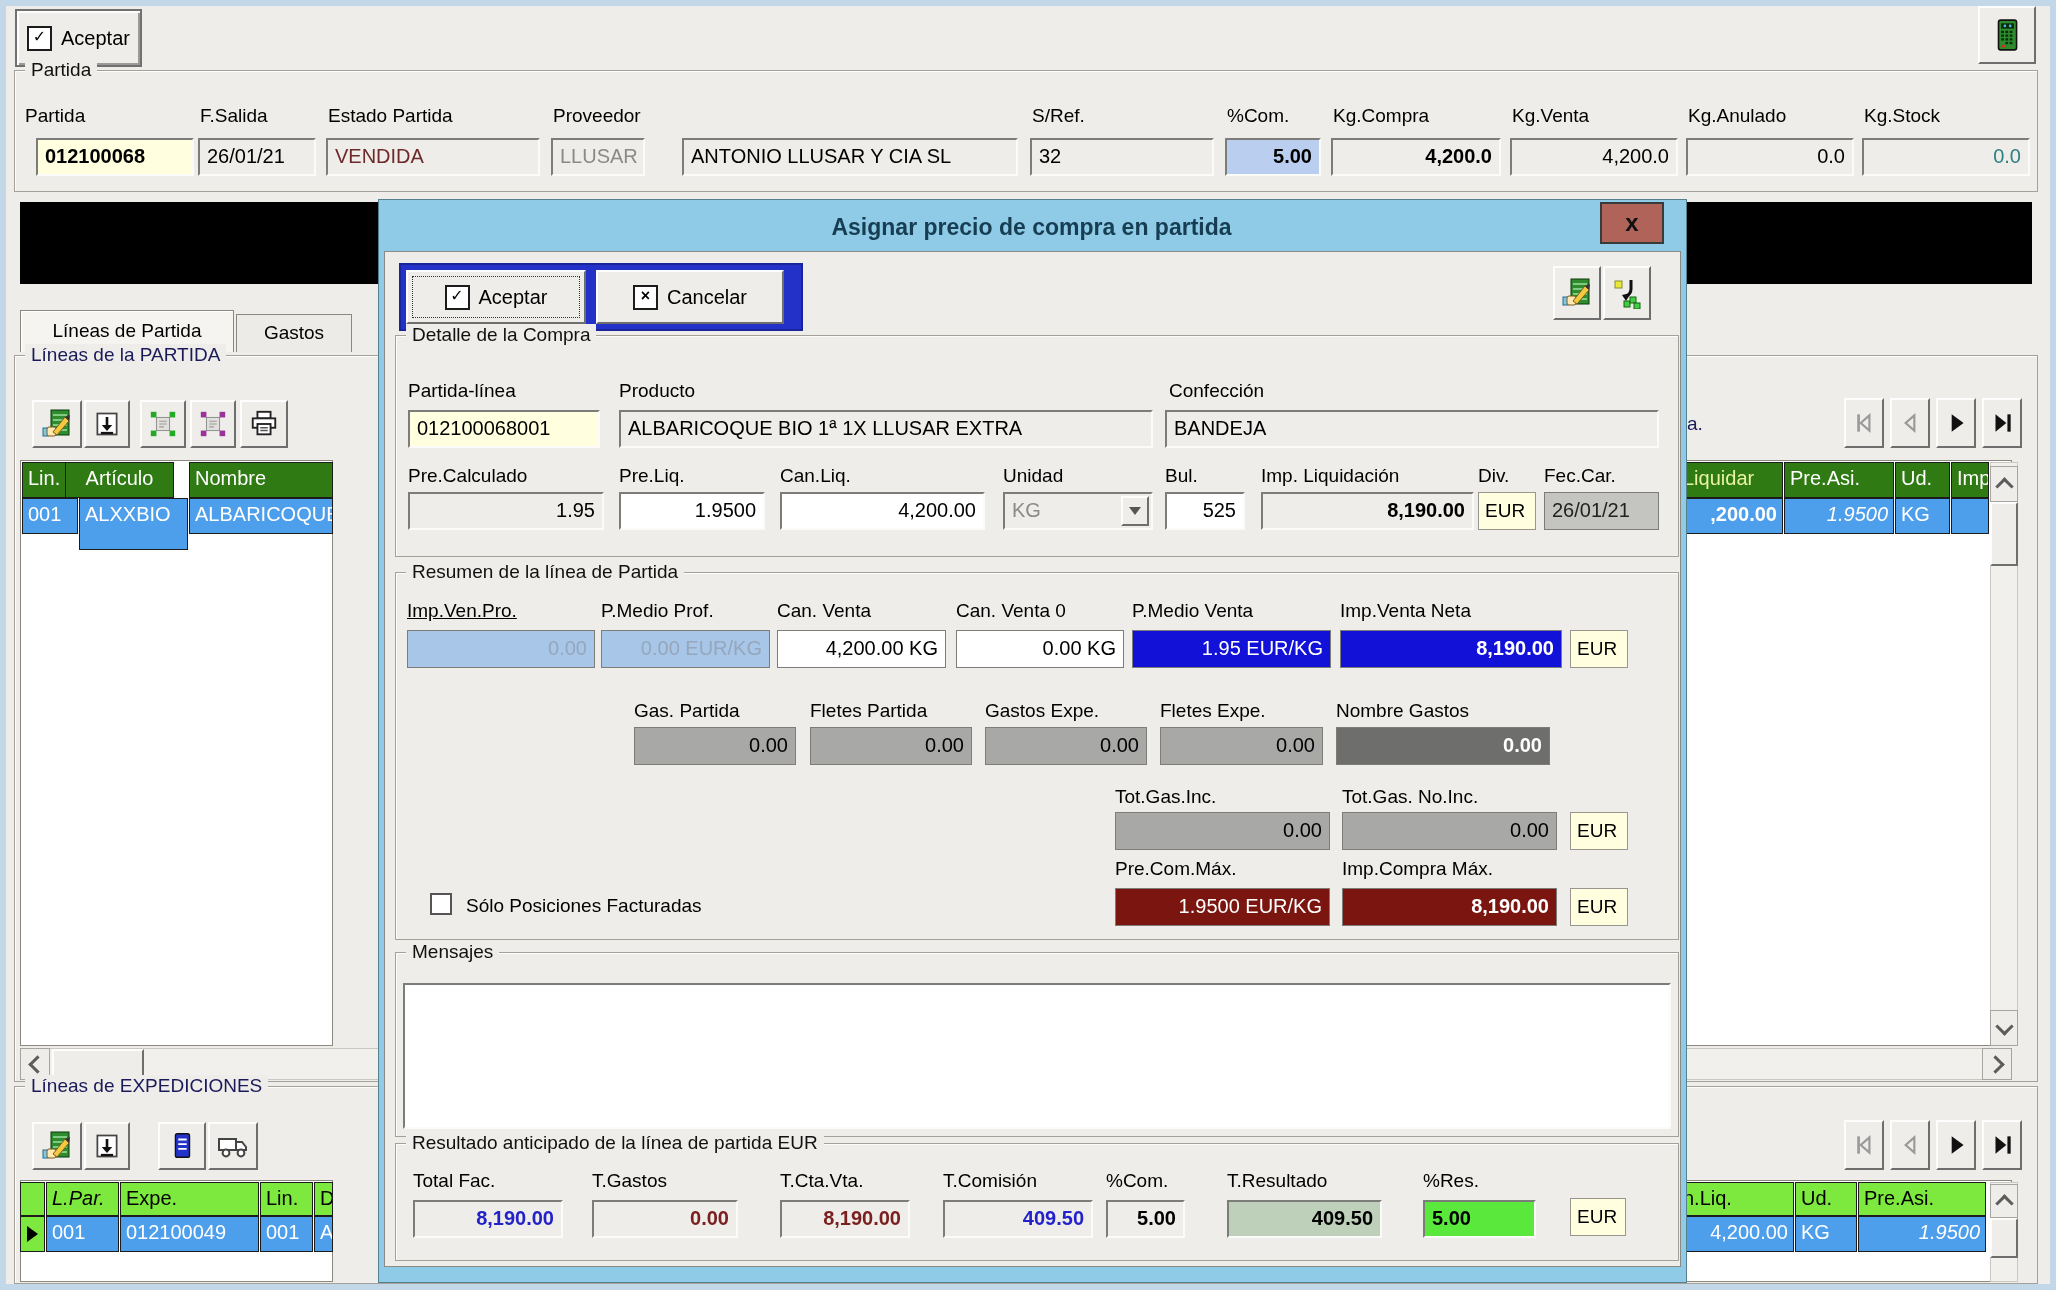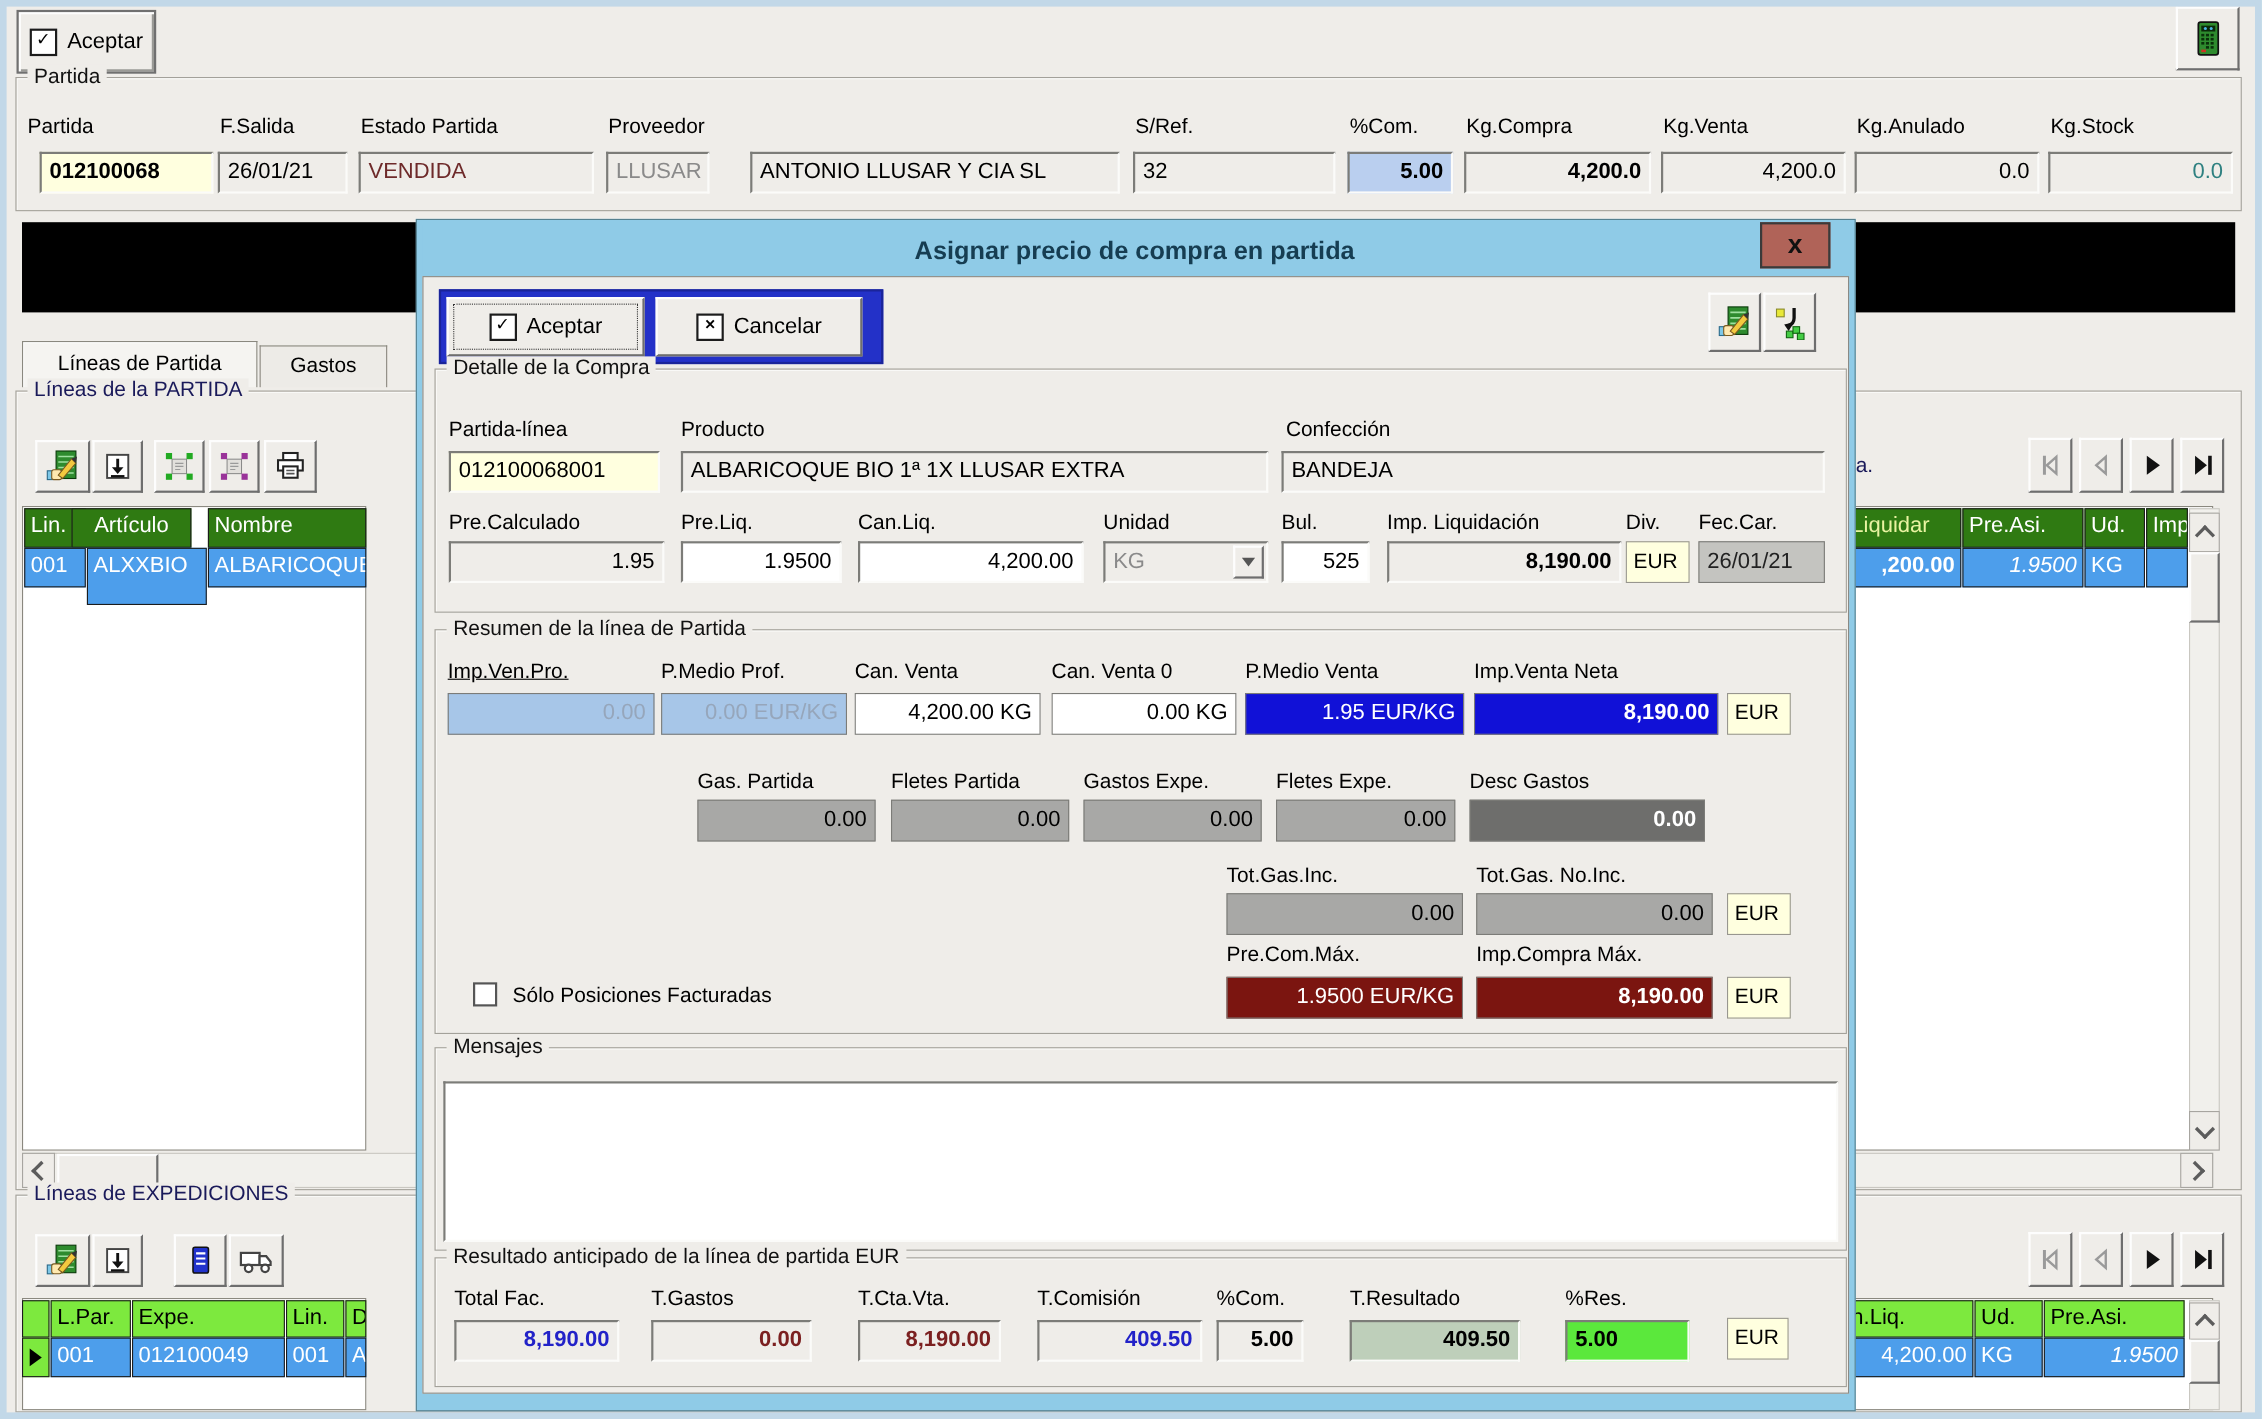--- a/index.html
+++ b/index.html
@@ -300,21 +300,21 @@
     </svg>
   </div>
 <div class="btn" style="left:208px;top:1122px;width:50px;height:48px;">
   <svg width="32" height="32" viewBox="0 0 32 32">
       <use href="#ic-truck"></use>
     </svg>
   </div>
 
 <div class="abs" style="left:20px;top:1180px;width:313px;height:102px;background:#fff;border:1px solid #8a887f;"></div>
 <div class="cell hd2" style="left:20px;top:1182px;width:25px;height:34px;"></div>
-<div class="cell hd2" style="left:46px;top:1182px;width:73px;height:34px;">L.Par.</div>
+<div class="cell hd2" style="left:46px;top:1182px;width:73px;height:34px;font-style:italic;">L.Par.</div>
 <div class="cell hd2" style="left:120px;top:1182px;width:139px;height:34px;">Expe.</div>
 <div class="cell hd2" style="left:260px;top:1182px;width:53px;height:34px;">Lin.</div>
 <div class="cell hd2" style="left:314px;top:1182px;width:19px;height:34px;">Desc</div>
 <div class="cell hd2" style="left:20px;top:1216px;width:25px;height:36px;display:flex;align-items:center;justify-content:center;">
   <span class="tri-r"></span>
   </div>
 <div class="cell rowsel" style="left:46px;top:1216px;width:73px;height:36px;">001</div>
 <div class="cell rowsel" style="left:120px;top:1216px;width:139px;height:36px;">012100049</div>
 <div class="cell rowsel" style="left:260px;top:1216px;width:53px;height:36px;">001</div>
 <div class="cell rowsel" style="left:314px;top:1216px;width:19px;height:36px;">ALBA</div>
@@ -430,21 +430,21 @@
 <div class="dstat r z" style="left:777px;top:630px;width:169px;background:#fff;">4,200.00 KG</div>
 <div class="dstat r z" style="left:956px;top:630px;width:168px;background:#fff;">0.00 KG</div>
 <div class="dstat r z" style="left:1132px;top:630px;width:199px;background:#1111D7;color:#fff;">1.95 EUR/KG</div>
 <div class="dstat r b z" style="left:1340px;top:630px;width:222px;background:#1111D7;color:#fff;">8,190.00</div>
 <div class="chip z" style="left:1570px;top:630px;width:58px;">EUR</div>
 
 <span class="lbl z" style="left:634px;top:700px;">Gas. Partida</span>
 <span class="lbl z" style="left:810px;top:700px;">Fletes Partida</span>
 <span class="lbl z" style="left:985px;top:700px;">Gastos Expe.</span>
 <span class="lbl z" style="left:1160px;top:700px;">Fletes Expe.</span>
-<span class="lbl z" style="left:1336px;top:700px;">Desc Gastos</span>
+<span class="lbl z" style="left:1336px;top:700px;">Nombre Gastos</span>
 <div class="dstat r z" style="left:634px;top:727px;width:162px;background:#A8A8A6;">0.00</div>
 <div class="dstat r z" style="left:810px;top:727px;width:162px;background:#A8A8A6;">0.00</div>
 <div class="dstat r z" style="left:985px;top:727px;width:162px;background:#A8A8A6;">0.00</div>
 <div class="dstat r z" style="left:1160px;top:727px;width:163px;background:#A8A8A6;">0.00</div>
 <div class="dstat r b z" style="left:1336px;top:727px;width:214px;background:#6E6E6C;color:#fff;">0.00</div>
 
 <span class="lbl z" style="left:1115px;top:786px;">Tot.Gas.Inc.</span>
 <span class="lbl z" style="left:1342px;top:786px;">Tot.Gas. No.Inc.</span>
 <div class="dstat r z" style="left:1115px;top:812px;width:215px;background:#A8A8A6;">0.00</div>
 <div class="dstat r z" style="left:1342px;top:812px;width:215px;background:#A8A8A6;">0.00</div>

